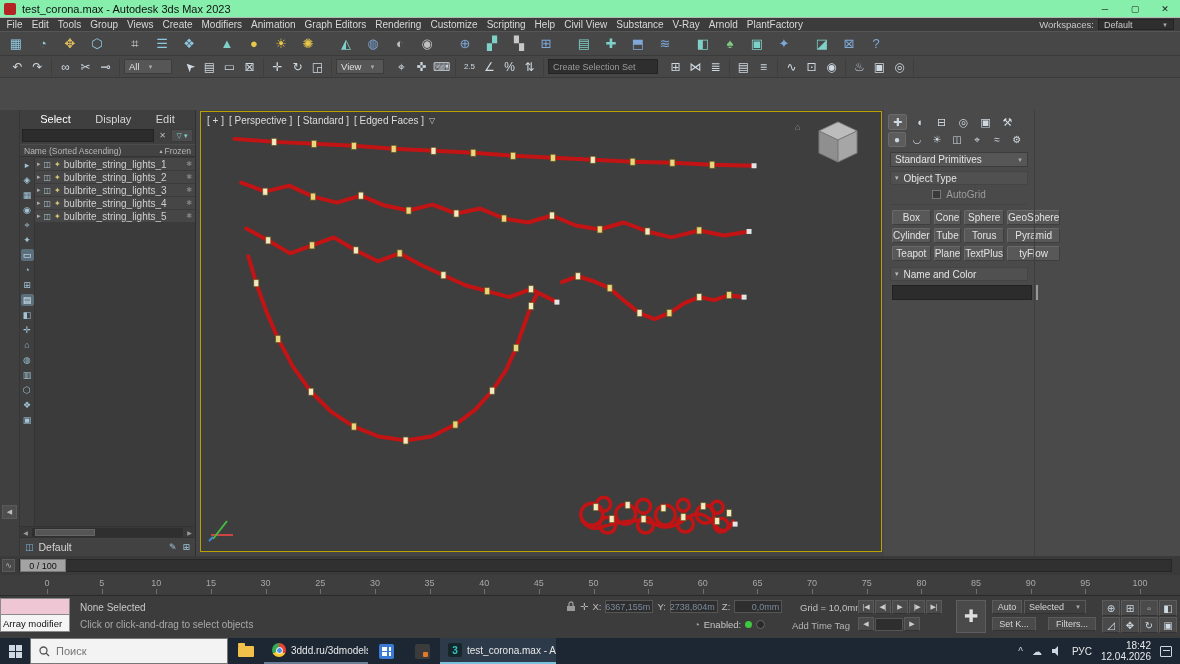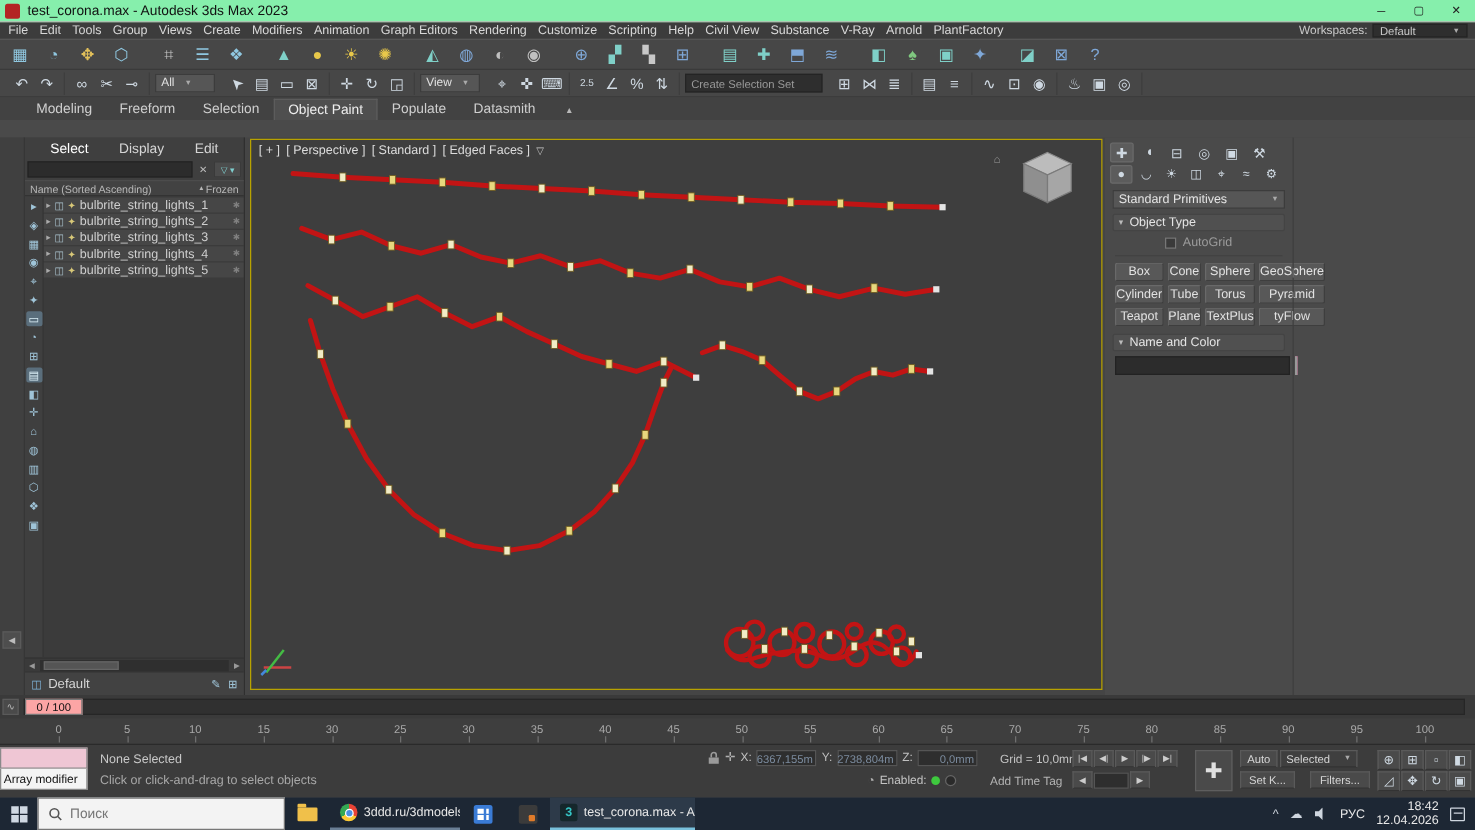--- a/index.html
+++ b/index.html
@@ -101,21 +101,21 @@
 .btn-grid{display:grid;grid-template-columns:1fr 1fr 1fr 1fr;gap:3px;padding:3px 8px}
 .cp-btn{height:15px;background:#585858;border:1px solid #696969;border-bottom-color:#3e3e3e;border-right-color:#3e3e3e;border-radius:2px;font-size:10px;color:#e2e2e2;display:flex;align-items:center;justify-content:center;white-space:nowrap}
 .name-row{display:flex;gap:4px;padding:4px 8px;align-items:center}
 .name-input{flex:1;height:15px;background:#2c2c2c;border:1px solid #222;outline:none;color:#ddd;font-size:10px;font-family:inherit;padding:0 3px}
 .color-swatch{width:15px;height:15px;background:var(--accent-pink,#e8418c);border:1px solid #999}
 
 
 .timeline{position:absolute;left:0;top:556px;right:0;height:19px;background:#3a3a3a;display:flex;align-items:center;padding:0 8px 0 2px;gap:4px}
 .mini-curve-btn{width:13px;height:13px;background:#4a4a4a;border:1px solid #5a5a5a;color:#bbb;font-size:8px;display:flex;align-items:center;justify-content:center}
 .time-track{flex:1;height:13px;background:#303030;border:1px solid #262626;position:relative}
-.time-handle{position:absolute;left:0;top:-1px;bottom:-1px;width:46px;background:#fca5a5;color:#111;font-size:9px;display:flex;align-items:center;justify-content:center;border:1px solid #787878}
+.time-handle{position:absolute;left:0;top:-1px;bottom:-1px;width:46px;background:#a3a3a3;color:#111;font-size:9px;display:flex;align-items:center;justify-content:center;border:1px solid #787878}
 .ruler{position:absolute;left:0;top:575px;right:0;height:21px;background:#3e3e3e;border-bottom:1px solid #2a2a2a}
 .tick{position:absolute;top:3px;font-size:9px;color:#a8a8a8;transform:translateX(-50%)}
 .tickmark{position:absolute;top:14px;width:1px;height:5px;background:#6f6f6f}
 
 
 .statusbar{position:absolute;left:0;top:596px;right:0;height:42px;background:#3c3c3c;font-size:10px;color:#c4c4c4}
 .listener-pink{position:absolute;left:0;top:2px;width:70px;height:17px;background:#efc6d4;border:1px solid #8a8a8a;color:#333;font-size:9px;display:flex;align-items:center;padding-left:2px}
 .listener-white{position:absolute;left:0;top:19px;width:70px;height:17px;background:#f4f4f4;border:1px solid #8a8a8a;border-top:none;color:#111;font-size:9.5px;display:flex;align-items:center;padding-left:2px;white-space:nowrap;overflow:hidden}
 .status-line1{position:absolute;left:80px;top:6px;color:#c8c8c8}
 .status-line2{position:absolute;left:80px;top:23px;color:#a8a8a8}
@@ -308,31 +308,20 @@
         <div class="tb-icon2">⊡</div>
         <div class="tb-icon2">◉</div>
       </div>
       <div class="tb-group">
         <div class="tb-icon2">♨</div>
         <div class="tb-icon2">▣</div>
         <div class="tb-icon2">◎</div>
       </div>
     </div>
 
-  <div class="ribbon-tabs">
-    <div id="ribbon-tabs-c" style="display:flex;align-items:flex-end;height:100%">
-        <div class="ribbon-tab">Modeling</div>
-        <div class="ribbon-tab">Freeform</div>
-        <div class="ribbon-tab">Selection</div>
-        <div class="ribbon-tab active">Object Paint</div>
-        <div class="ribbon-tab">Populate</div>
-        <div class="ribbon-tab">Datasmith</div>
-      </div>
-    <span class="ribbon-collapse">▴</span>
-  </div>
 
   <div class="main">
 
     <div class="left-strip">
       <div class="collapse-btn">◀</div>
     </div>
 
     <div class="explorer">
       <div class="exp-tabs" id="exp-tabs">
           <div class="exp-tab active">Select</div>

